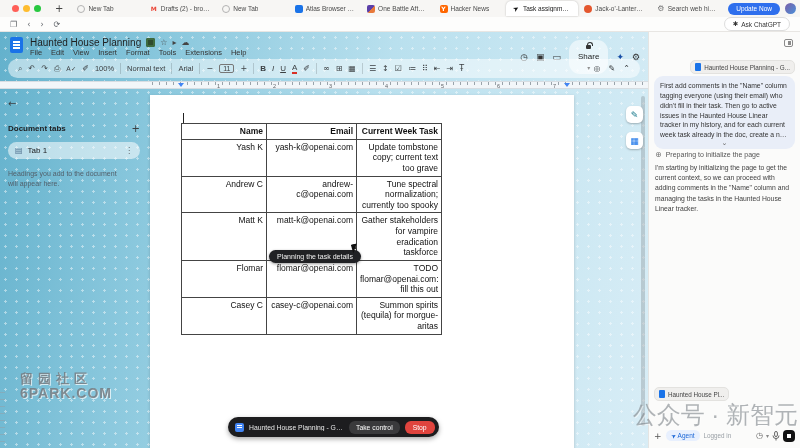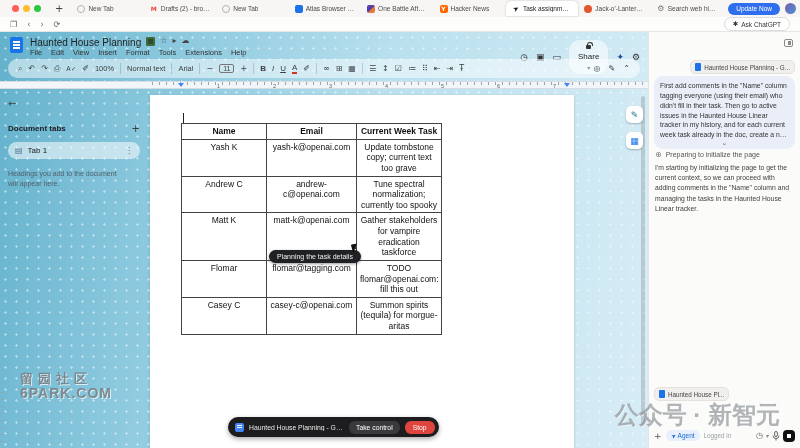--- a/index.html
+++ b/index.html
@@ -41,21 +41,21 @@
   .docs { position:absolute; top:32px; left:0; right:152px; bottom:0;
           background:linear-gradient(100deg,#63b1cc 0%,#8cc9de 25%,#b9e0ee 55%,#d8edf6 100%); }
   .docs::before { content:""; position:absolute; inset:0;
           background-image:radial-gradient(rgba(255,255,255,.45) 1px, transparent 1.4px);
           background-size:11px 11px; }
   .docs-head { position:relative; display:flex; align-items:flex-start; padding:5px 8px 0 10px; height:26px; }
   .docs-logo { width:13px; height:16px; background:#1a73e8; border-radius:2px; margin-right:7px; position:relative; }
   .docs-logo::after { content:""; position:absolute; left:3px; top:4px; width:7px; height:1.5px;
           background:#fff; box-shadow:0 3px 0 #fff, 0 6px 0 #fff; }
   .title-block { display:flex; flex-direction:column; }
-  .title-row { display:flex; gap:5px; }
+  .title-row { display:flex; align-items:center; gap:5px; }
   .doc-title { font-size:10px; color:#1f1f1f; }
   .doc-badge { width:9px; height:9px; border-radius:2px; background:#2e4b2e;
                box-shadow:inset 0 0 0 2px #3f6b3f; }
   .mini-ic { font-size:8px; color:#444; line-height:1; }
   .menu-row { display:flex; gap:9px; font-size:7.5px; color:#333; margin-top:0; }
   .head-right { margin-left:auto; display:flex; align-items:center; gap:8px; padding-top:3px; }
   .hr-ic { font-size:9px; color:#333; }
   .share-pill { display:flex; align-items:center; gap:3px; background:rgba(255,255,255,.55);
                 border-radius:11px; padding:3px 9px; font-size:8px; color:#1f1f1f;flex-direction:column; }
   .lock { width:5px; height:4px; background:#333; border-radius:1px; position:relative; margin-top:2px;}
@@ -78,21 +78,21 @@
   .marker { position:absolute; top:1px; width:0; height:0; border-left:3px solid transparent;
             border-right:3px solid transparent; border-top:4px solid #4285f4; }
 
   .page { position:absolute; left:150px; top:63px; width:424px; height:357px; background:#fff;
           box-shadow:0 1px 3px rgba(0,0,0,.18); }
   .caret { position:absolute; left:33px; top:18px; width:1px; height:11px; background:#222; }
 
   table.doc-table { position:absolute; left:31px; top:28px; width:260px; border-collapse:collapse;
           font-size:8.5px; color:#111; table-layout:fixed; }
   .doc-table th, .doc-table td { border:1px solid #444; padding:2px 3px; vertical-align:top;
-          line-height:1.25; text-align:center; font-weight:normal; overflow:hidden; }
+          line-height:1.25; text-align:right; font-weight:normal; overflow:hidden; }
   .doc-table th { font-weight:bold; height:15px; }
   .doc-table td { height:31px; }
   td.task { white-space:pre-line; }
   .col-name{width:85px}.col-email{width:90px}.col-task{width:85px}
 
   .tooltip { position:absolute; left:269px; top:218px; background:#202124; color:#f1f1f1;
              font-size:7px; padding:3px 8px; border-radius:8px; white-space:nowrap; z-index:6;
              box-shadow:0 1px 3px rgba(0,0,0,.4); }
   .cursor-arrow { position:absolute; left:352px; top:212px; width:0; height:0; z-index:7;
              border-top:9px solid #111; border-right:6px solid transparent;
@@ -169,21 +169,21 @@
   .ab-title { color:#e8e8e8; font-size:6.8px; max-width:95px; white-space:nowrap; overflow:hidden;
              text-overflow:ellipsis; }
   .ab-take { background:#3a3a3c; color:#fff; font-size:6.8px; padding:3px 7px; border-radius:6px; }
   .ab-stop { background:#e0443e; color:#fff; font-size:6.8px; padding:3px 8px; border-radius:6px; }
 
   
   .wm-left { position:absolute; left:20px; top:372px; z-index:9; color:rgba(115,122,128,.85);
              text-shadow:1px 1px 0 rgba(255,255,255,.7); line-height:1.1; }
   .wm-left .cn { font-size:13px; font-weight:bold; letter-spacing:5px; }
   .wm-left .en { font-size:14px; font-weight:bold; letter-spacing:1px;text-align:right; }
-  .wm-right { position:absolute; right:20px; top:399px; z-index:9; font-size:24px; font-weight:bold;
+  .wm-right { position:absolute; right:2px; top:399px; z-index:9; font-size:24px; font-weight:normal;
              color:rgba(125,131,137,.6); text-shadow:1px 1px 0 rgba(255,255,255,.5);
              white-space:nowrap; }
   .vruler { position:absolute; left:0; top:360px; bottom:0; width:5px; z-index:2;
              background:repeating-linear-gradient(180deg,#8fa3ad 0 1px,transparent 1px 7px); opacity:.6; }
 </style>
 </head>
 <body>
 
 <div class="screen">
 
@@ -377,21 +377,21 @@
           <td>andrew-c@openai.com</td>
           <td class="task">Tune spectral normalization; currently too spooky</td>
         </tr>
         <tr>
           <td>Matt K</td>
           <td>matt-k@openai.com</td>
           <td class="task">Gather stakeholders for vampire eradication taskforce</td>
         </tr>
         <tr>
           <td>Flomar</td>
-          <td>flomar@tagging.com</td>
+          <td>flomar@openai.com</td>
           <td class="task">TODO
 flomar@openai.com: fill this out</td>
         </tr>
         <tr>
           <td>Casey C</td>
           <td>casey-c@openai.com</td>
           <td class="task">Summon spirits (tequila) for morgue-aritas</td>
         </tr>
       </tbody>
         </table>

